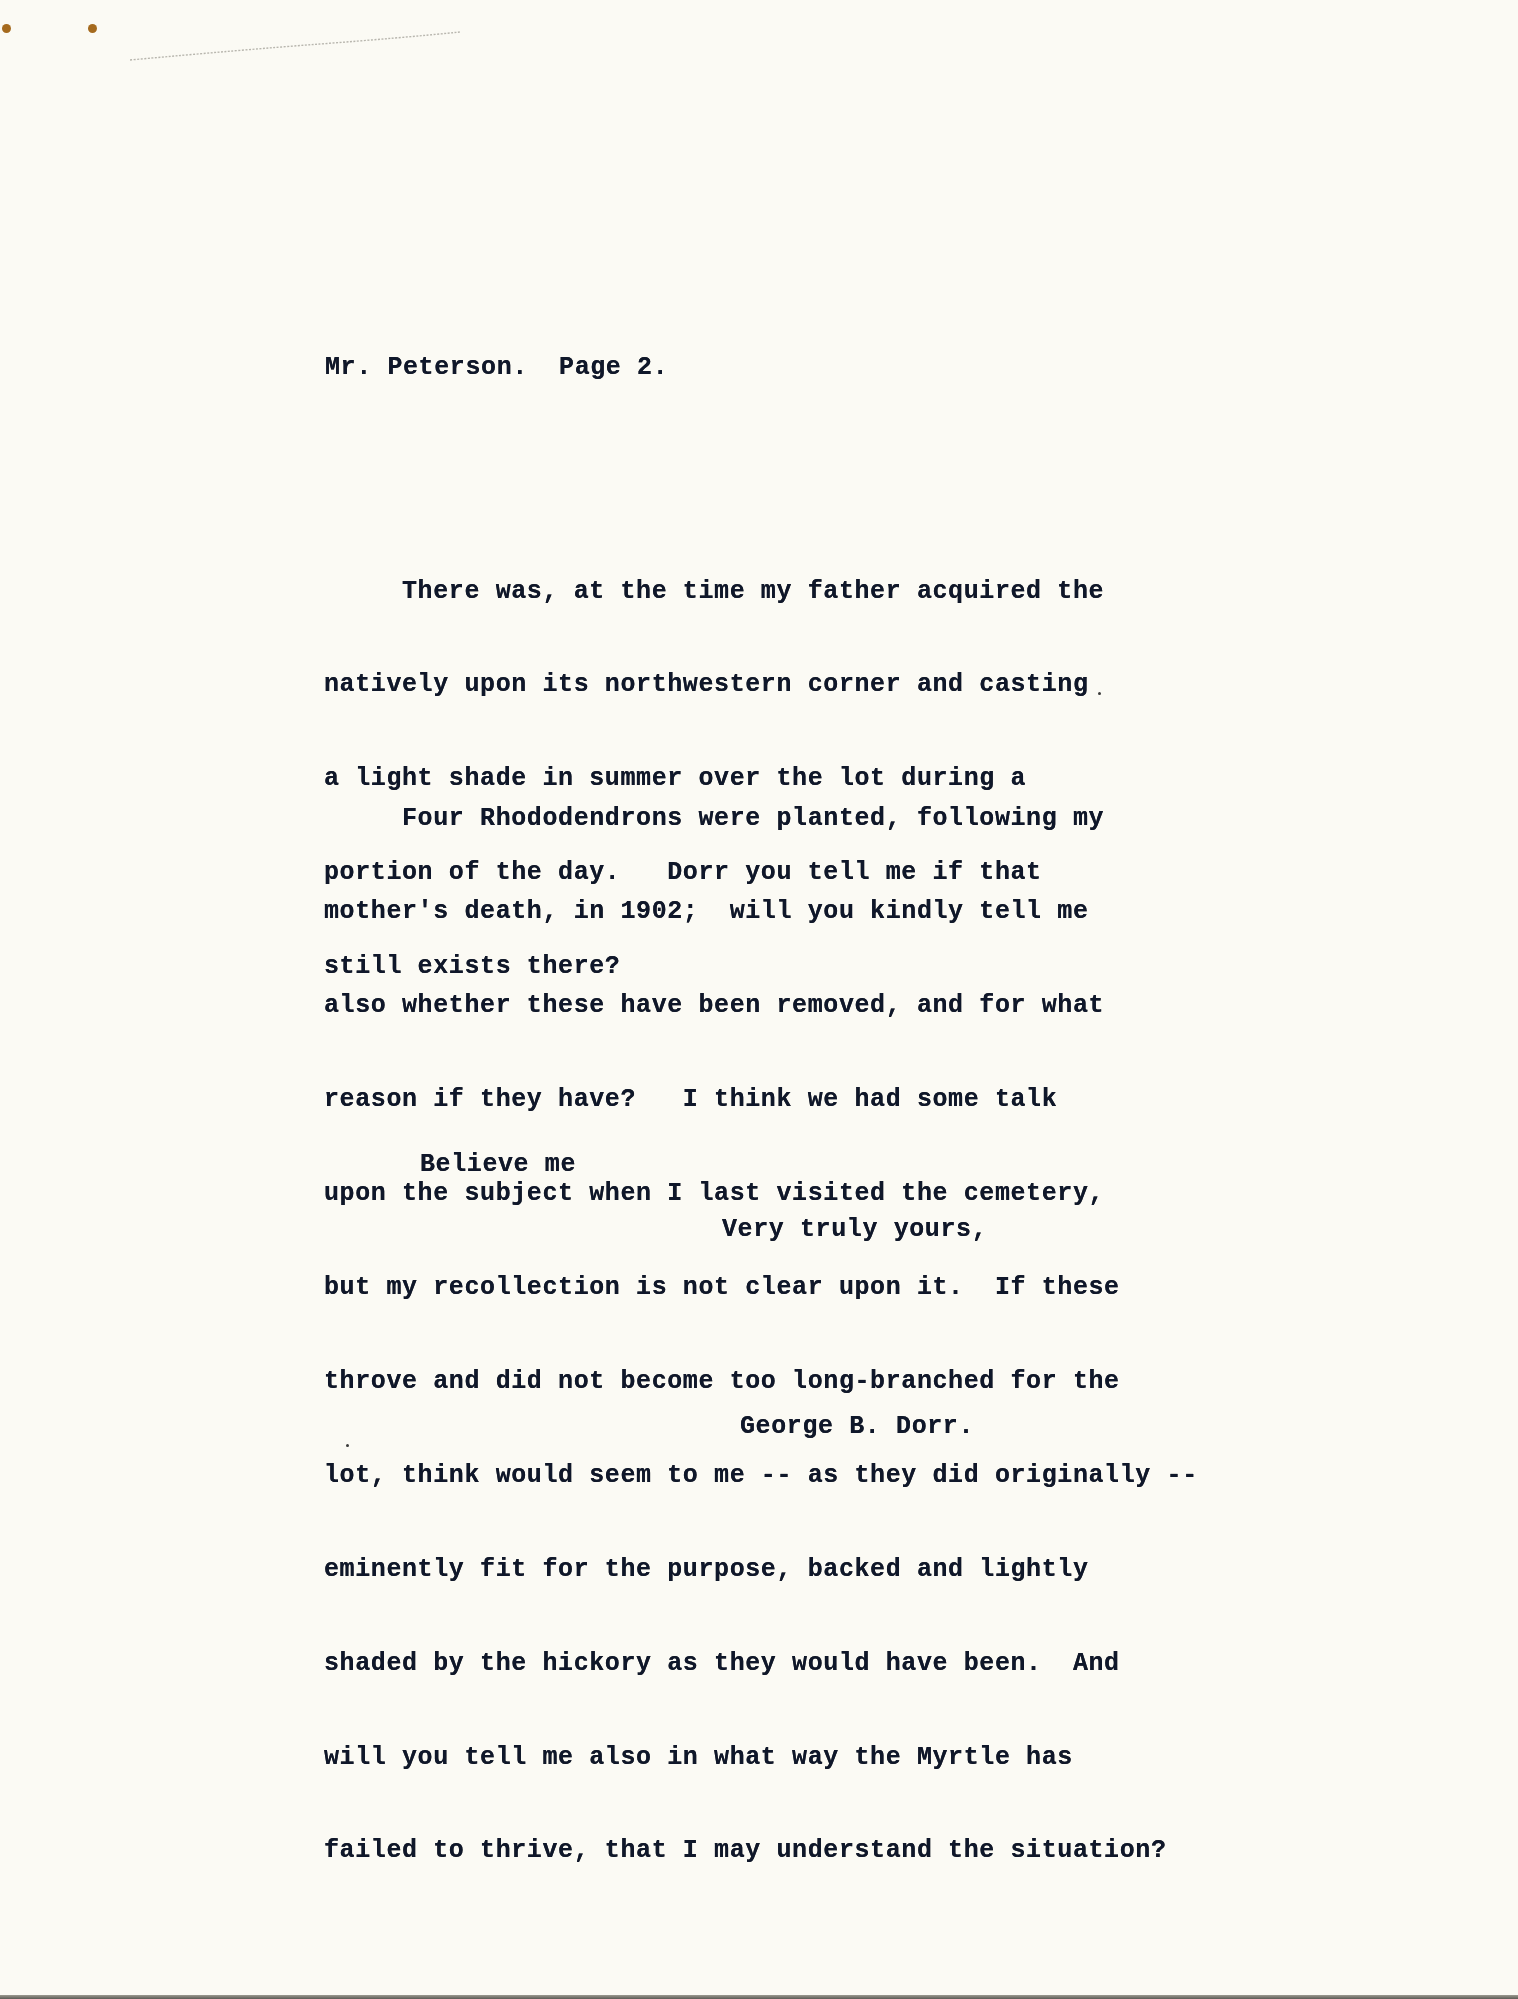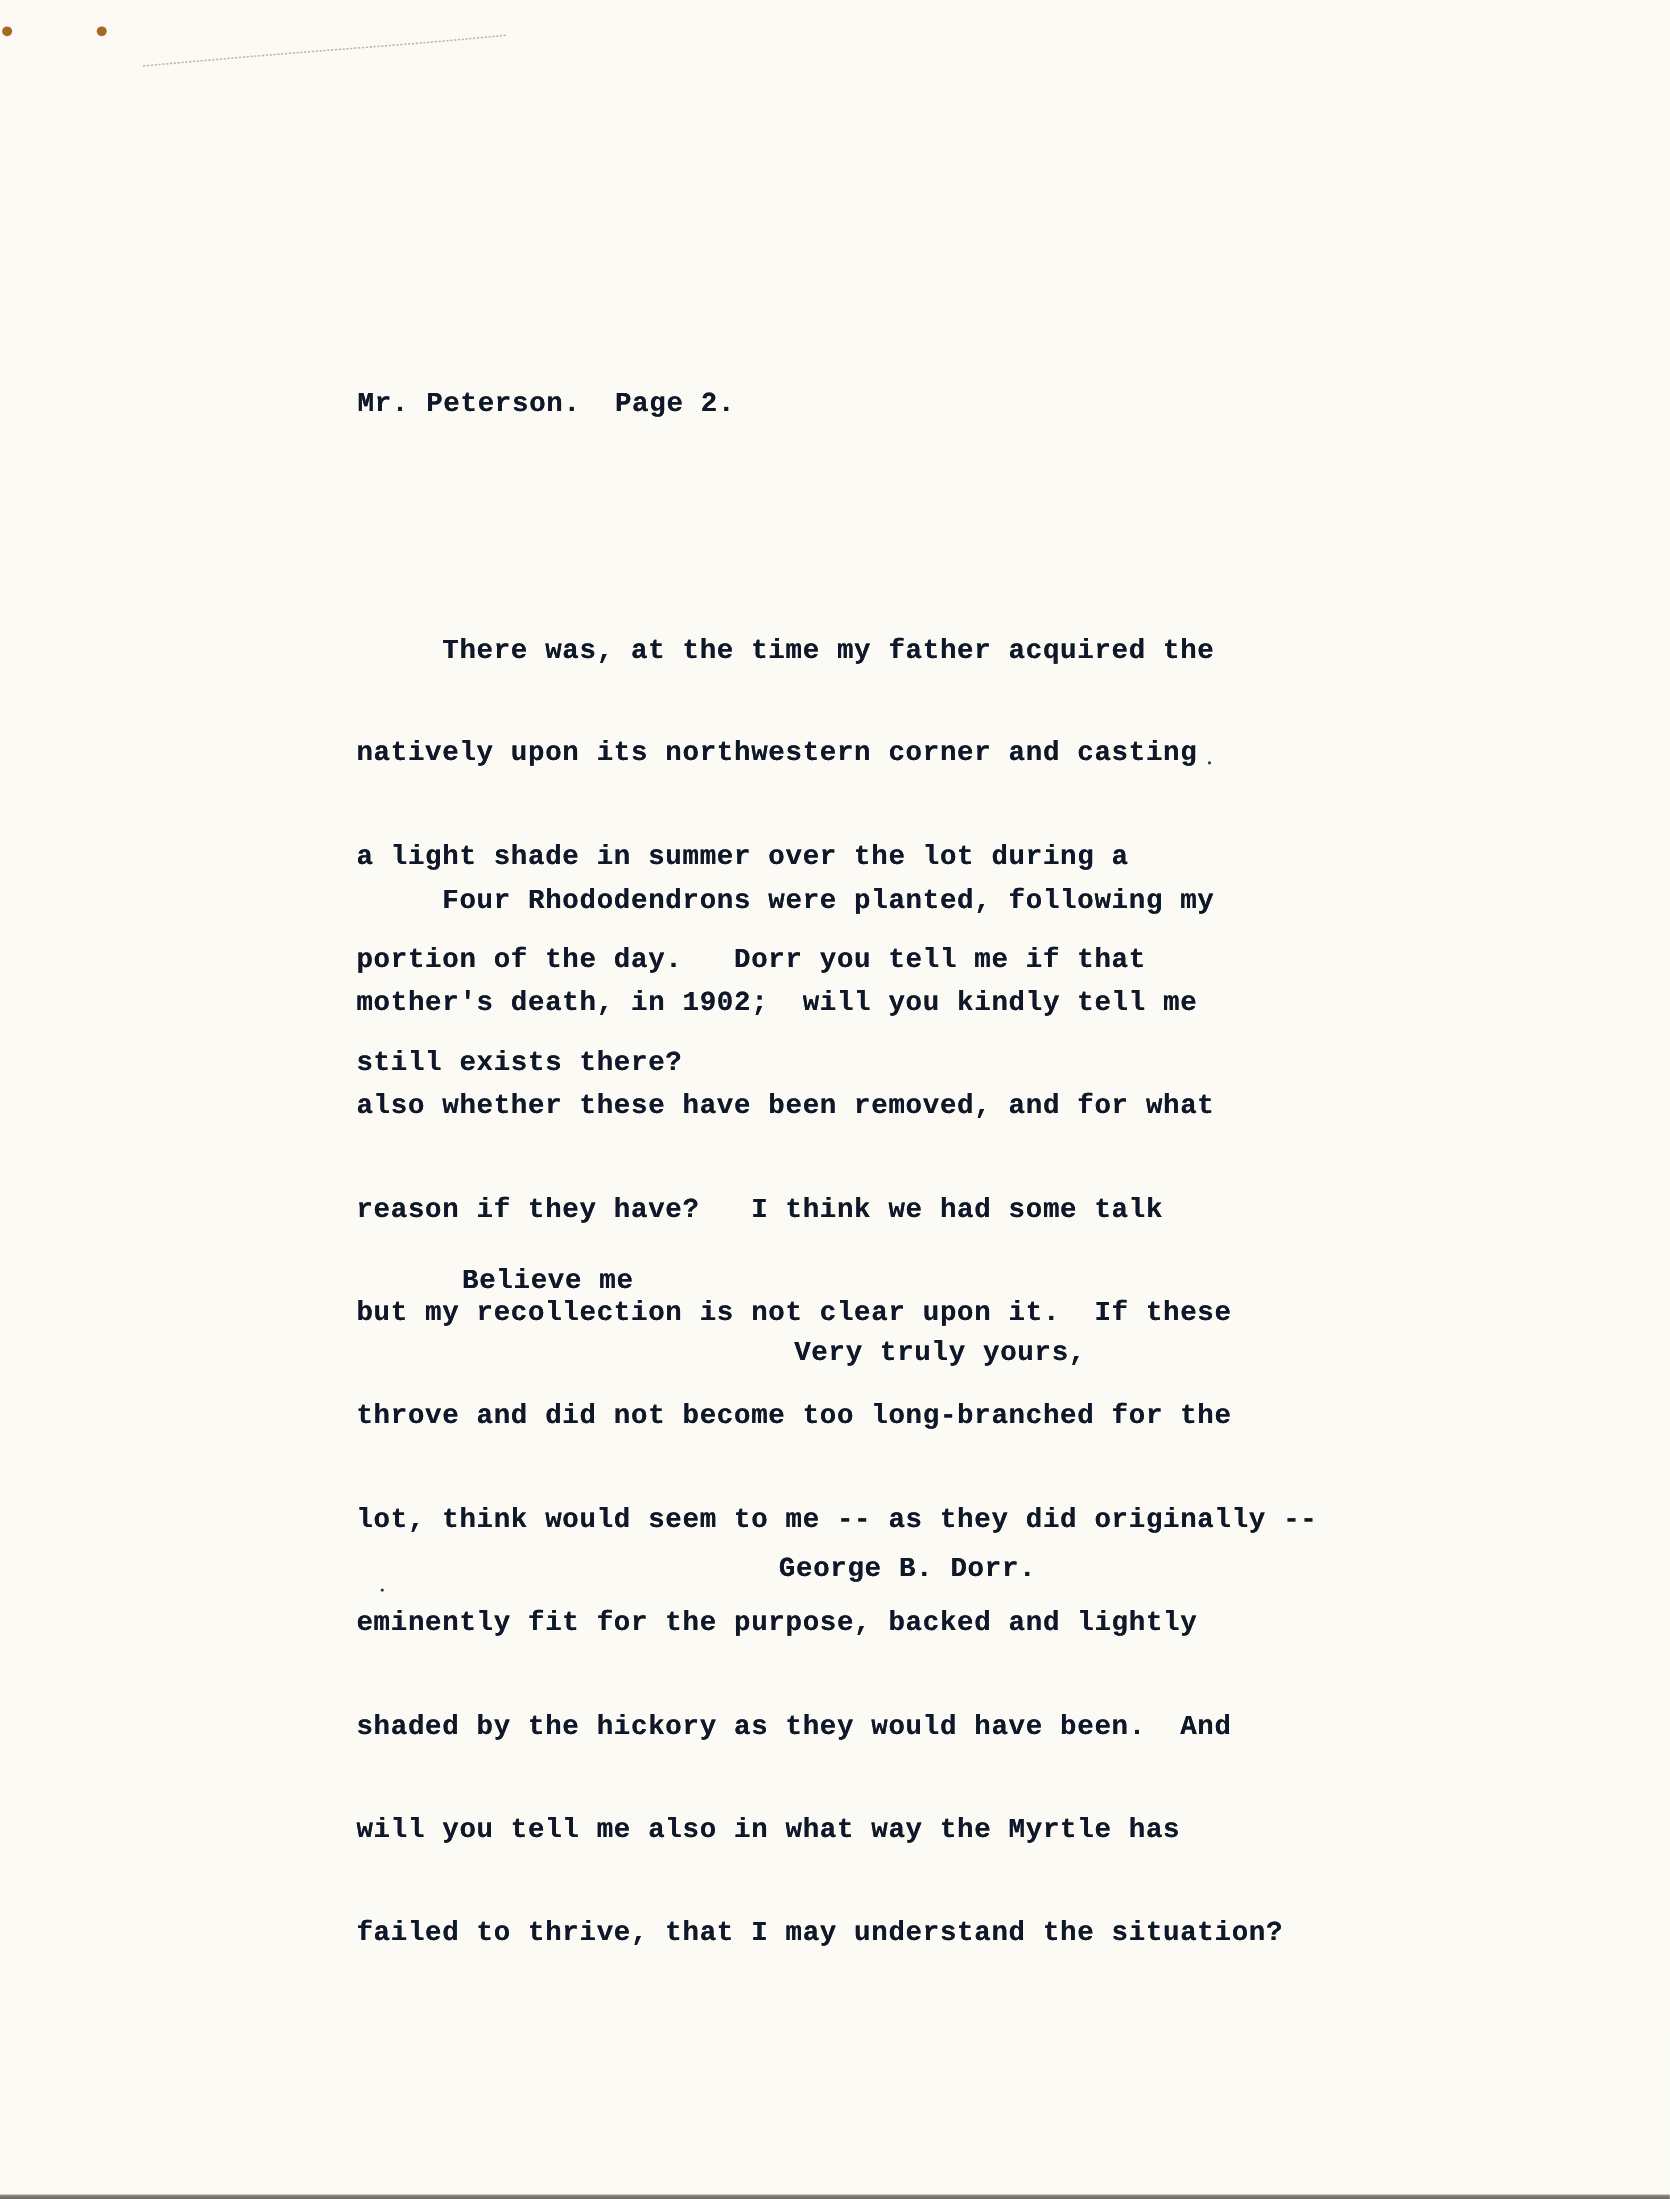--- a/index.html
+++ b/index.html
@@ -60,21 +60,21 @@
     }
     .para {
       left: 324px;
       line-height: 31.3px;
     }
     .para .line { display: block; }
     .para1 { top: 513px; }
     .para2 { top: 740px; }
     .closing { left: 420px; top: 1150px; }
     .signoff { left: 722px; top: 1215px; }
-    .signature { left: 708px; top: 1412px; }
+    .signature { left: 740px; top: 1412px; }
   </style>
 </head>
 <body>
 
 <div class="page">
   <span class="staple" style="left:2px; top:24px;"></span>
   <span class="staple" style="left:88px; top:24px;"></span>
   <svg class="pencil-line" viewBox="0 0 340 40">
     <path d="M10 30 Q 120 20 200 14 T 340 2" stroke="#b8b6ae" stroke-width="1.4" fill="none" stroke-dasharray="2 1.5"></path>
   </svg>
@@ -89,20 +89,21 @@
     <span class="line">a light shade in summer over the lot during a</span>
     <span class="line">portion of the day.   Dorr you tell me if that</span>
     <span class="line">still exists there?</span>
   </div>
 
   <div class="typed para para2">
     <span class="line">     Four Rhododendrons were planted, following my</span>
     <span class="line">mother's death, in 1902;  will you kindly tell me</span>
     <span class="line">also whether these have been removed, and for what</span>
     <span class="line">reason if they have?   I think we had some talk</span>
+    <span class="line">upon the subject when I last visited the cemetery,</span>
     <span class="line">but my recollection is not clear upon it.  If these</span>
     <span class="line">throve and did not become too long-branched for the</span>
     <span class="line">lot, think would seem to me -- as they did originally --</span>
     <span class="line">eminently fit for the purpose, backed and lightly</span>
     <span class="line">shaded by the hickory as they would have been.  And</span>
     <span class="line">will you tell me also in what way the Myrtle has</span>
     <span class="line">failed to thrive, that I may understand the situation?</span>
   </div>
 
   <div class="typed closing">Believe me</div>

